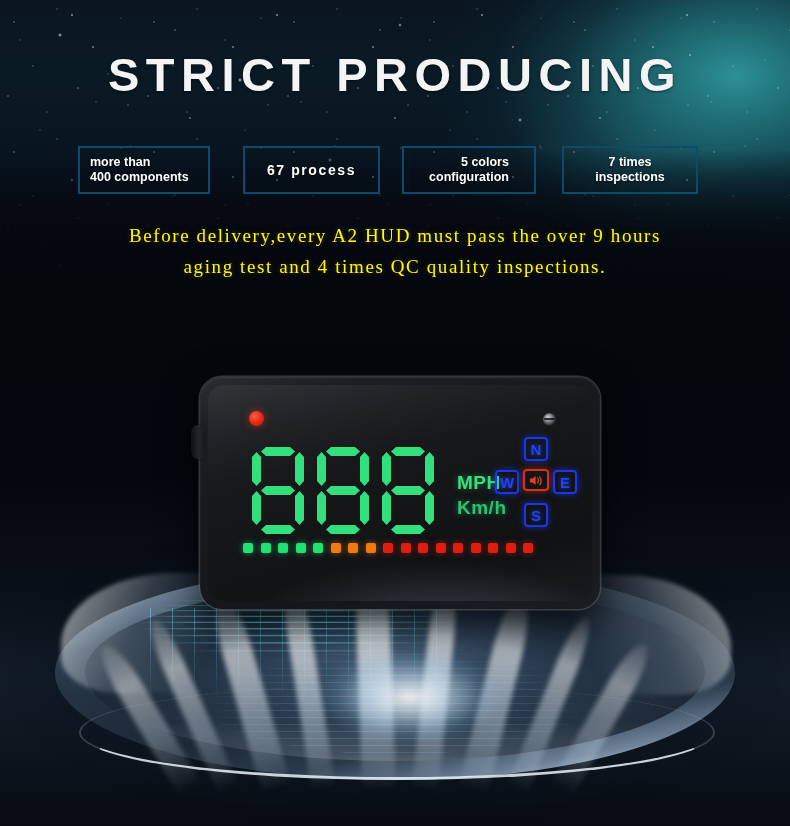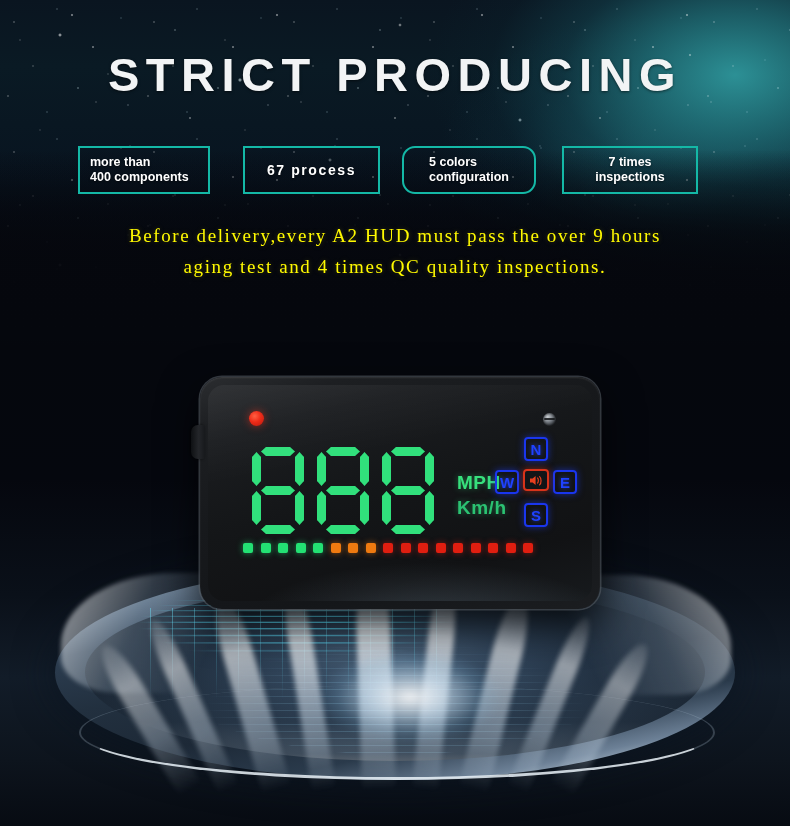--- a/index.html
+++ b/index.html
@@ -127,34 +127,34 @@
   .boxes {
     position: absolute;
     left: 78px; top: 146px;
     width: 640px;
     height: 50px;
   }
   .fbox {
     position: absolute;
     top: 0;
     height: 48px;
-    border: 2px solid #14b8a6;
+    border: 2px solid #0c4a6e;
     box-sizing: border-box;
     display: flex;
     align-items: center;
     color: #ffffff;
     font-size: 12.5px;
     font-weight: bold;
     line-height: 15px;
     text-shadow: 0 1px 2px rgba(0,0,0,.5);
   }
   .fbox .fbox-txt { display: block; }
   .fbox-1 { left: 0px;   width: 132px; justify-content: flex-start; padding-left: 10px; }
   .fbox-2 { left: 165px; width: 137px; justify-content: center; letter-spacing: 1.6px; font-size: 14px; }
-  .fbox-3 { left: 324px; width: 134px; justify-content: center; text-align: left; border-radius: 13px; }
+  .fbox-3 { left: 324px; width: 134px; justify-content: center; text-align: right; }
   .fbox-4 { left: 484px; width: 136px; justify-content: center; text-align: center; }
 
   
   .yellow-copy {
     position: absolute;
     left: 0; top: 220px;
     width: 790px;
     text-align: center;
     color: #fffa00;
     font-family: "Liberation Serif", serif;

